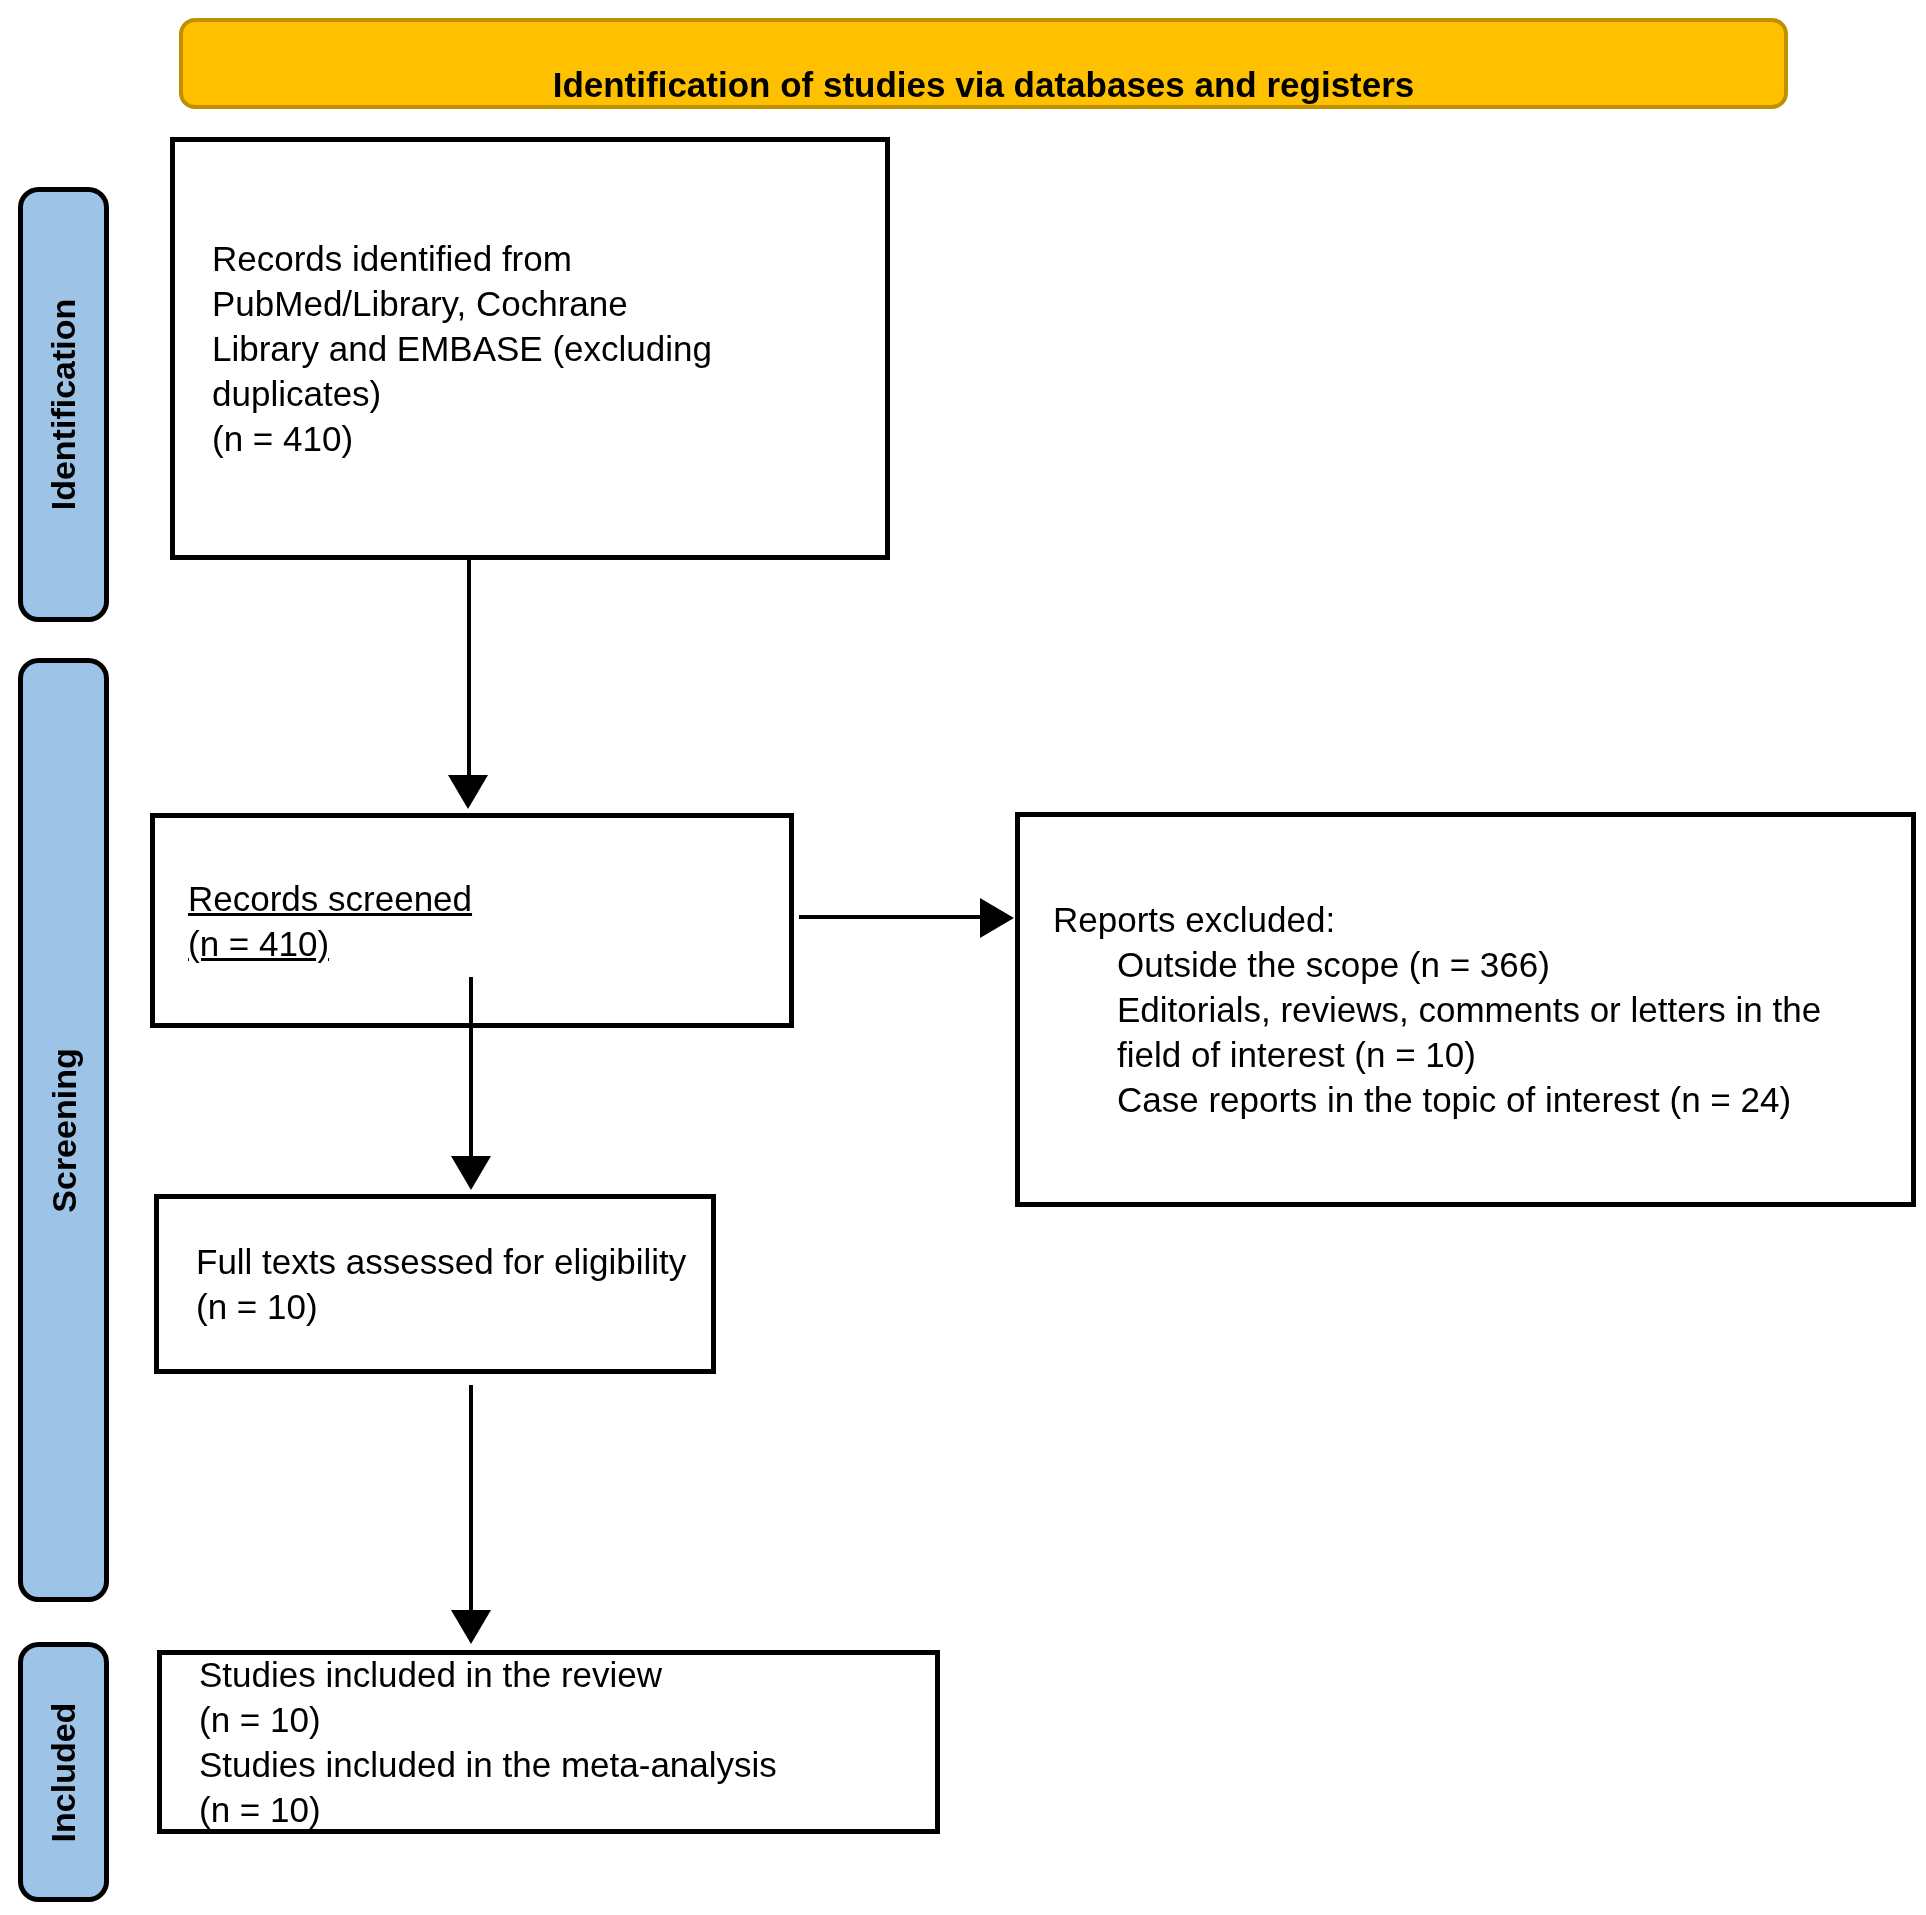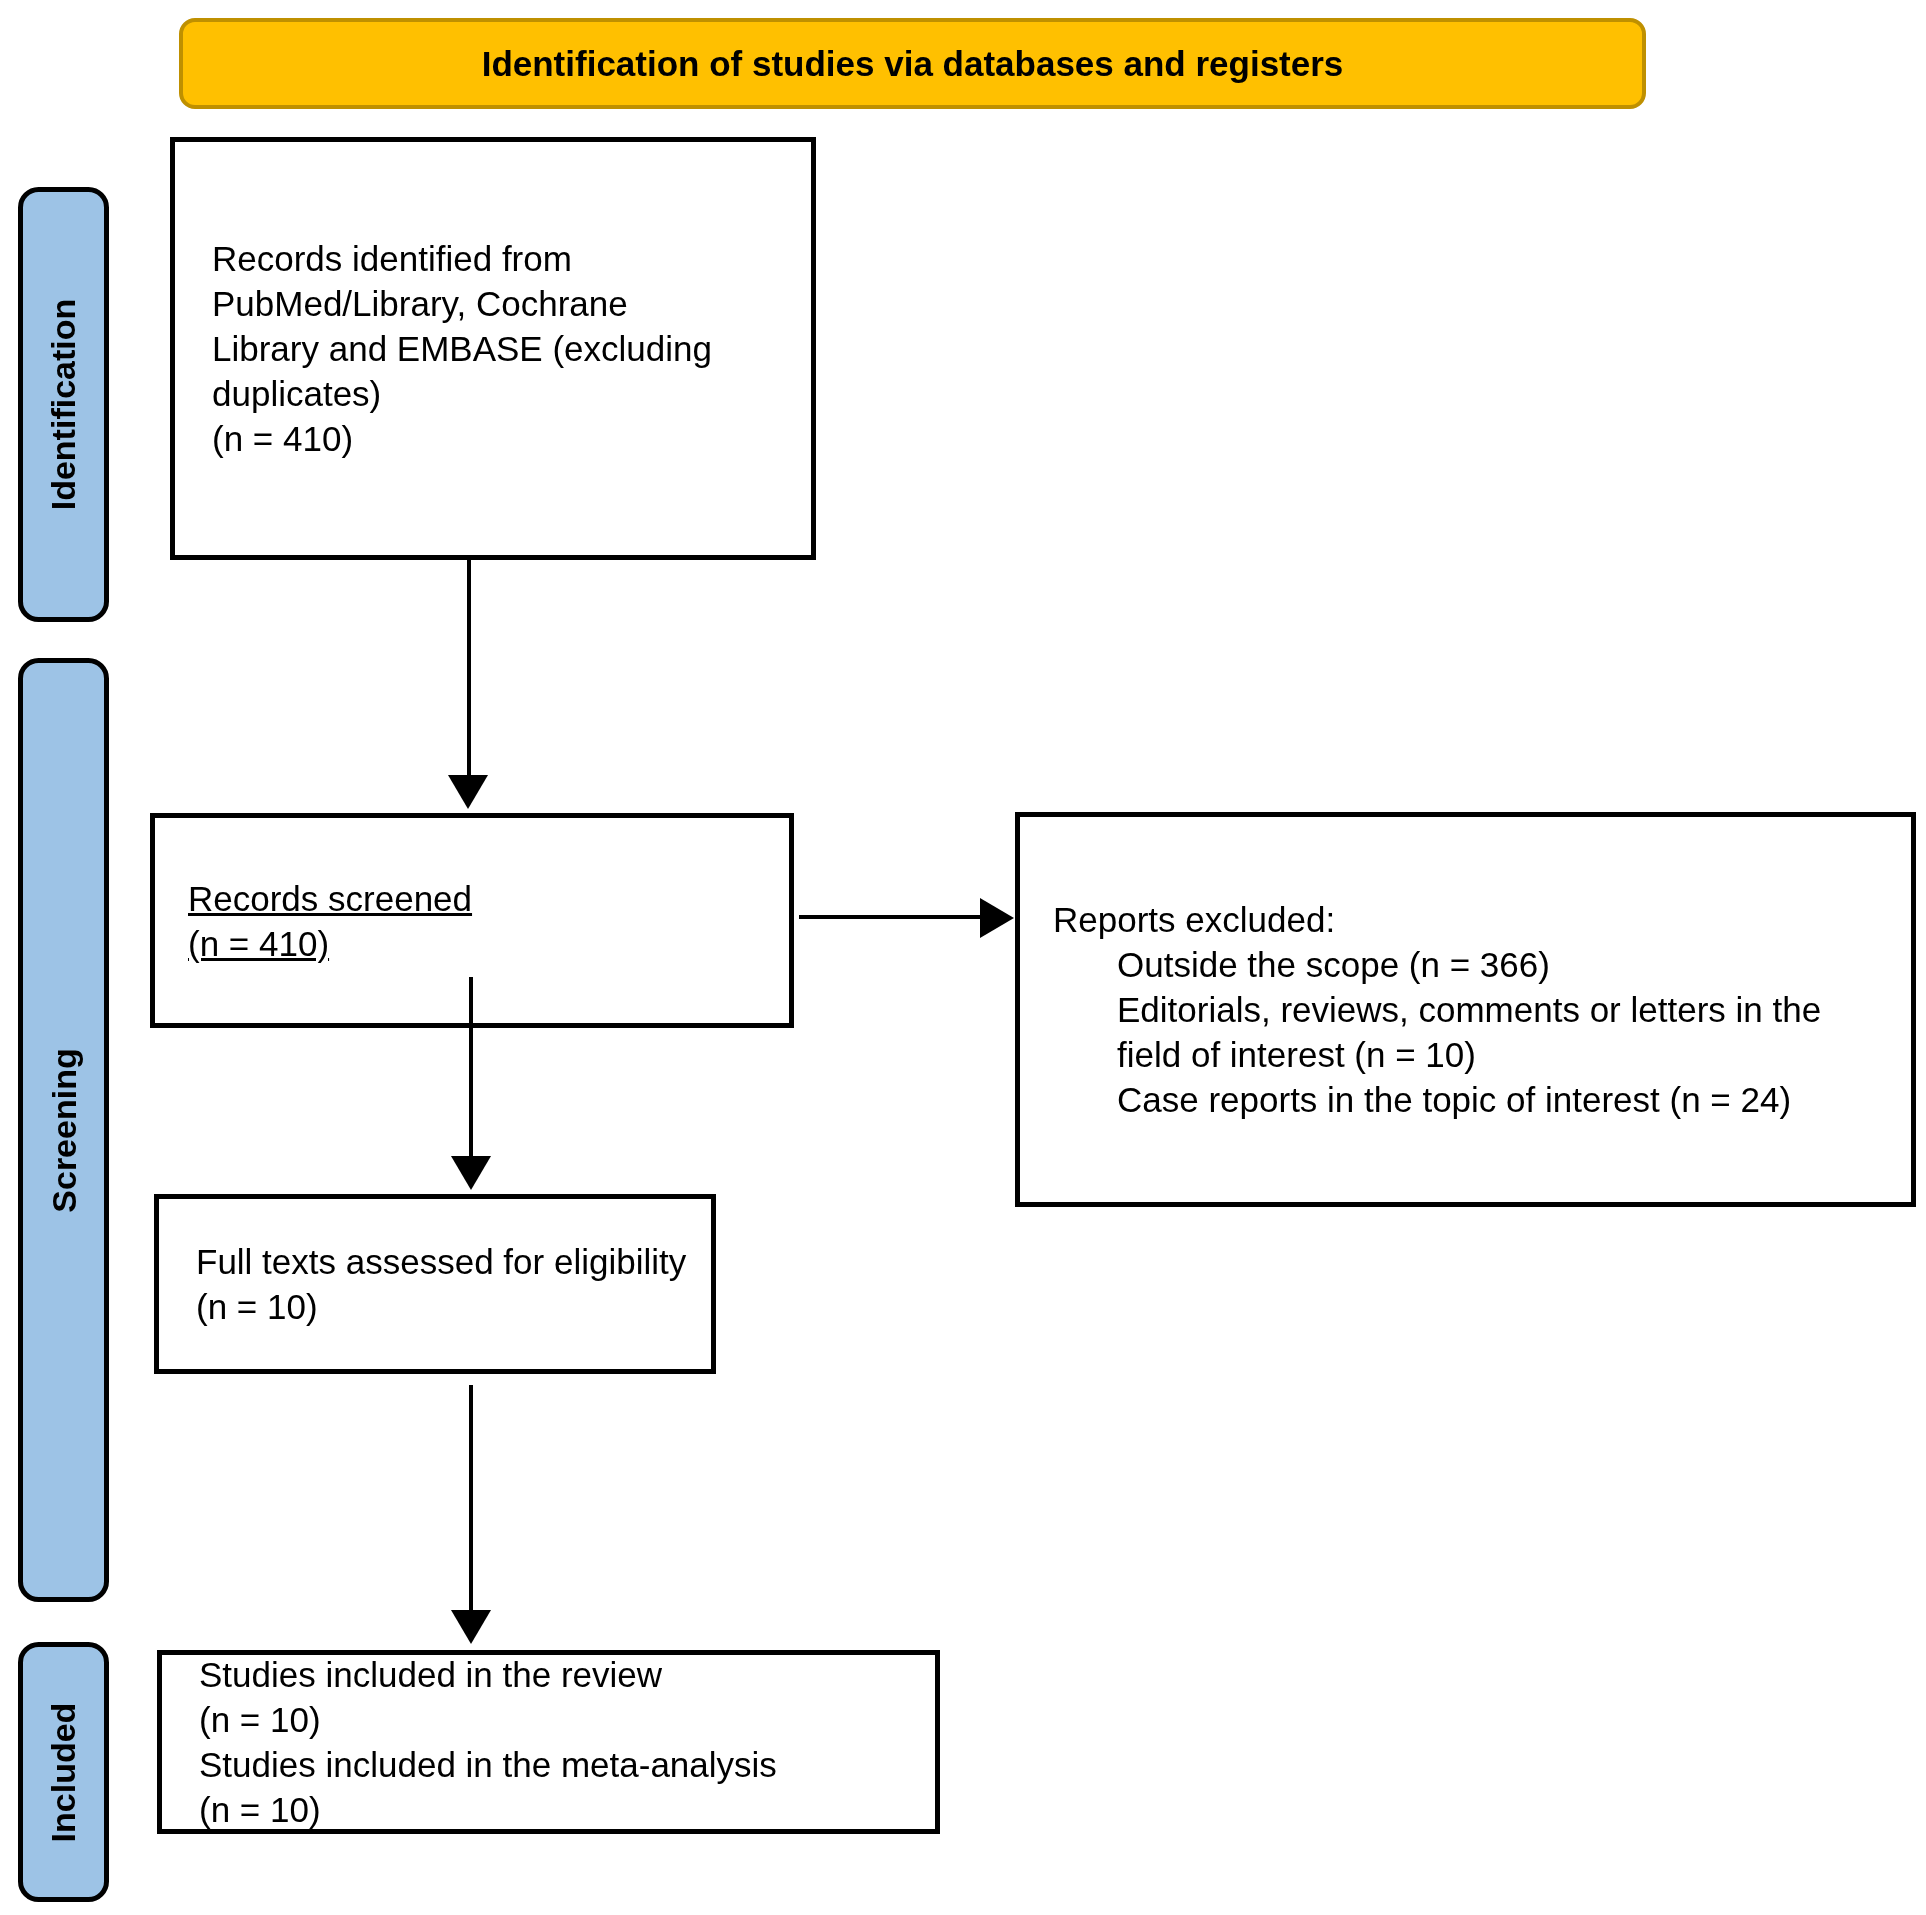--- a/index.html
+++ b/index.html
@@ -5,23 +5,23 @@
   html,body{margin:0;padding:0;background:#ffffff;}
   #canvas{
     position:relative;
     width:1926px;height:1916px;
     background:#ffffff;
     font-family:"Liberation Sans", sans-serif;
     color:#000000;
   }
   
   .banner{
-    position:absolute;left:179px;top:18.3px;width:1467px;height:91px;
+    position:absolute;left:179px;top:18.3px;width:1609px;height:91px;
     background:#FFC000;border:4.4px solid #BF9000;border-radius:16px;
-    display:flex;align-items:center;justify-content:center;
+    display:flex;align-items:flex-end;justify-content:center;
     box-sizing:border-box;
   }
   .banner span{font-size:35px;font-weight:bold;}
   
   .stage{
     position:absolute;left:18.3px;width:91px;
     background:#9DC3E6;border:5.1px solid #000000;border-radius:20.5px;
     display:flex;align-items:center;justify-content:center;
     box-sizing:border-box;
   }
@@ -32,21 +32,21 @@
   #stage-identification{top:187px;height:435px;}
   #stage-screening{top:658px;height:944px;}
   #stage-included{top:1642px;height:260px;}
   
   .fbox{
     position:absolute;background:#ffffff;border:5.1px solid #000000;
     box-sizing:border-box;
     display:flex;flex-direction:column;justify-content:center;
     font-size:35px;line-height:45px;
   }
-  #box-identified{left:170px;top:137px;width:646px;height:423px;padding-left:37px;padding-right:14.6px;}
+  #box-identified{left:170px;top:137px;width:720px;height:423px;padding-left:37px;padding-right:14.6px;}
   #box-screened{left:150px;top:813px;width:644px;height:215px;padding-left:33px;padding-right:14.6px;text-decoration:underline;}
   #box-excluded{left:1015px;top:812px;width:901px;height:395px;padding-left:33px;padding-right:32px;}
   #box-fulltext{left:154px;top:1194px;width:562px;height:180px;padding-left:37px;padding-right:14.6px;}
   #box-included{left:157px;top:1650px;width:783px;height:184px;padding-left:37px;padding-right:14.6px;}
   .indent{margin-left:64px;}
   
   .vline{position:absolute;width:3.7px;background:#000000;}
   .hline{position:absolute;height:3.7px;background:#000000;}
   .arrow-down{
     position:absolute;width:0;height:0;

